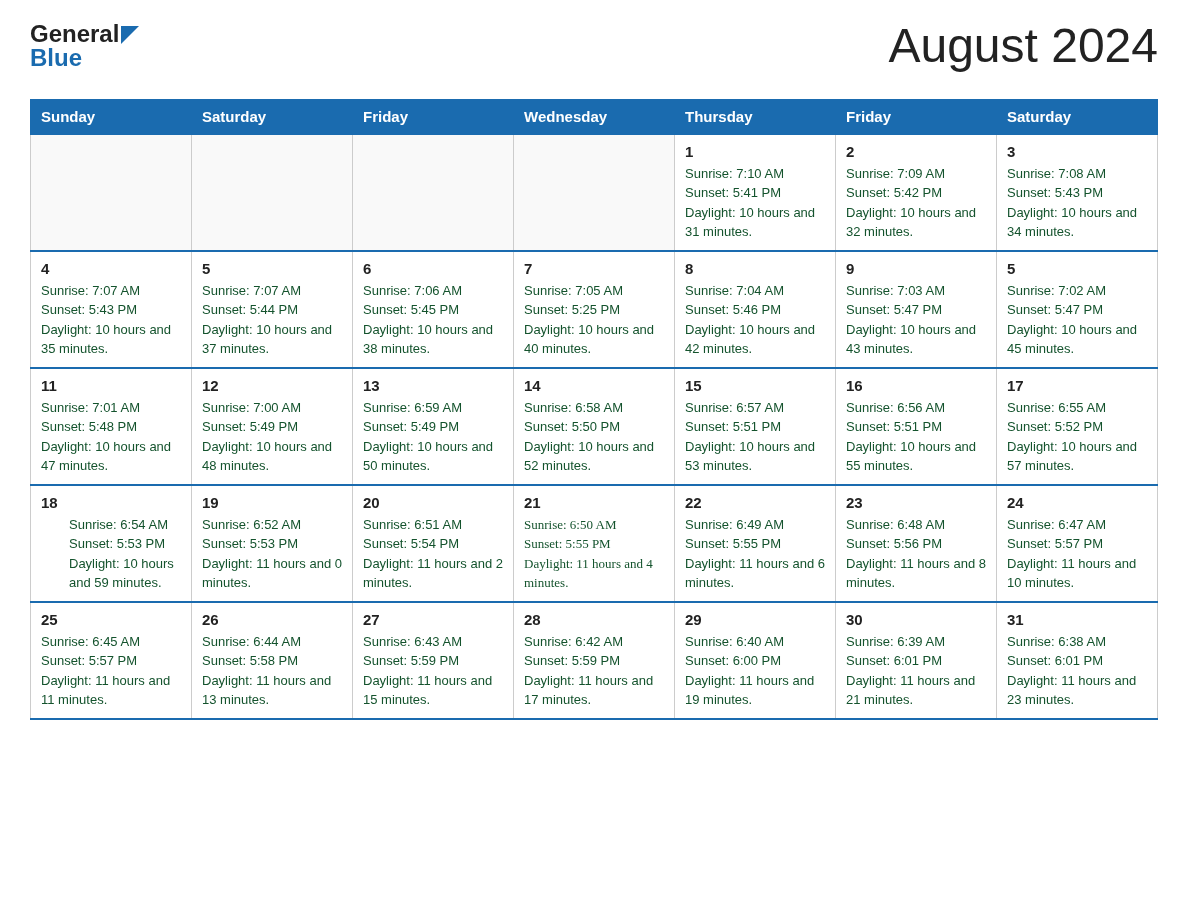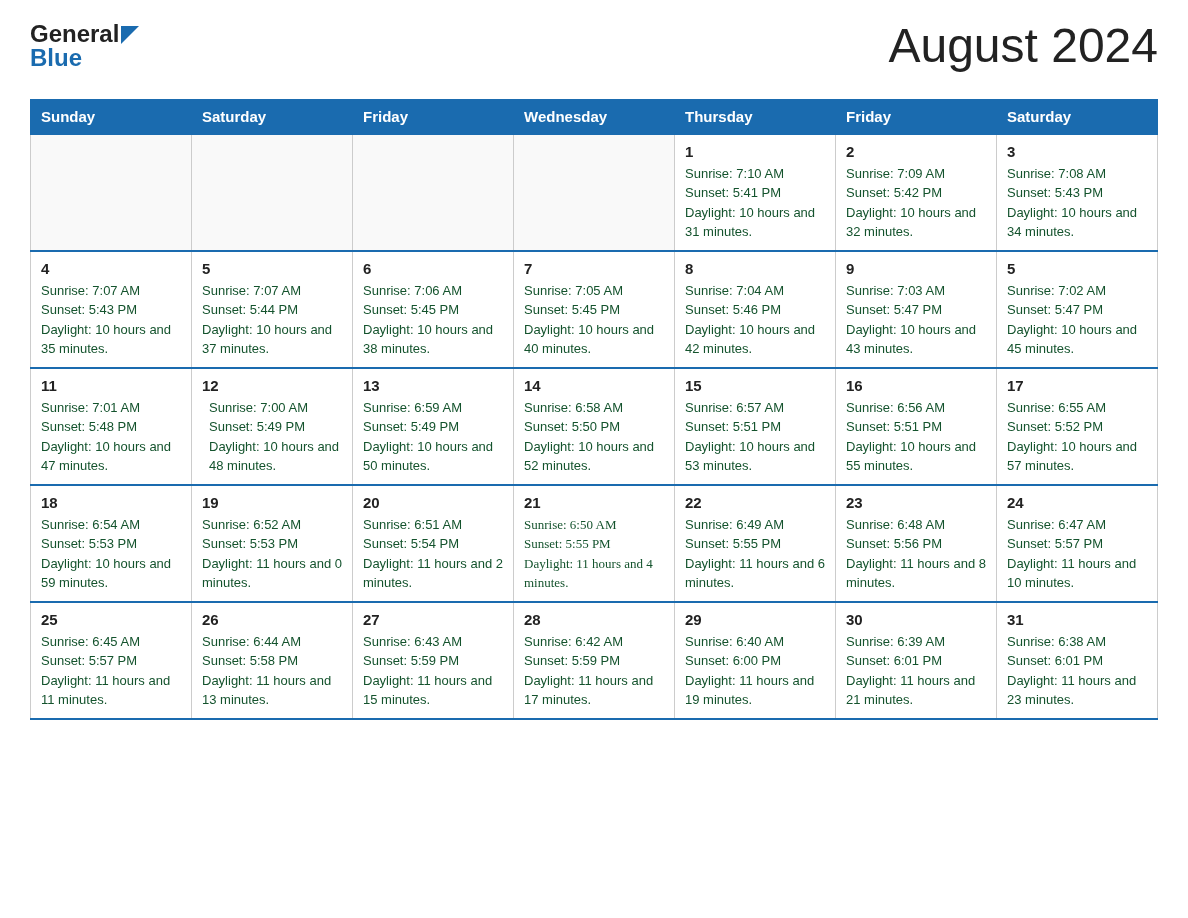--- a/index.html
+++ b/index.html
@@ -151,21 +151,21 @@
         </td>
         <td>
           <span class="day-number">6</span>
           <div class="day-info" style="white-space: pre-line;">Sunrise: 7:06 AM
 Sunset: 5:45 PM
 Daylight: 10 hours and 38 minutes.</div>
         </td>
         <td>
           <span class="day-number">7</span>
           <div class="day-info" style="white-space: pre-line;">Sunrise: 7:05 AM
-Sunset: 5:45 PM
+Sunset: 5:25 PM
 Daylight: 10 hours and 40 minutes.</div>
         </td>
         <td>
           <span class="day-number">8</span>
           <div class="day-info" style="white-space: pre-line;">Sunrise: 7:04 AM
 Sunset: 5:46 PM
 Daylight: 10 hours and 42 minutes.</div>
         </td>
         <td>
           <span class="day-number">9</span>
@@ -182,21 +182,21 @@
       </tr>
       <tr>
         <td>
           <span class="day-number">11</span>
           <div class="day-info" style="white-space: pre-line;">Sunrise: 7:01 AM
 Sunset: 5:48 PM
 Daylight: 10 hours and 47 minutes.</div>
         </td>
         <td>
           <span class="day-number">12</span>
-          <div class="day-info" style="white-space: pre-line; margin-left: 7px;">Sunrise: 7:00 AM
+          <div class="day-info" style="white-space: pre-line;">Sunrise: 7:00 AM
 Sunset: 5:49 PM
 Daylight: 10 hours and 48 minutes.</div>
         </td>
         <td>
           <span class="day-number">13</span>
           <div class="day-info" style="white-space: pre-line;">Sunrise: 6:59 AM
 Sunset: 5:49 PM
 Daylight: 10 hours and 50 minutes.</div>
         </td>
         <td>
@@ -220,21 +220,21 @@
         <td>
           <span class="day-number">17</span>
           <div class="day-info" style="white-space: pre-line;">Sunrise: 6:55 AM
 Sunset: 5:52 PM
 Daylight: 10 hours and 57 minutes.</div>
         </td>
       </tr>
       <tr>
         <td>
           <span class="day-number">18</span>
-          <div class="day-info" style="white-space: pre-line;">Sunrise: 6:54 AM
+          <div class="day-info" style="white-space: pre-line; margin-left: 28px;">Sunrise: 6:54 AM
 Sunset: 5:53 PM
 Daylight: 10 hours and 59 minutes.</div>
         </td>
         <td>
           <span class="day-number">19</span>
           <div class="day-info" style="white-space: pre-line;">Sunrise: 6:52 AM
 Sunset: 5:53 PM
 Daylight: 11 hours and 0 minutes.</div>
         </td>
         <td>

